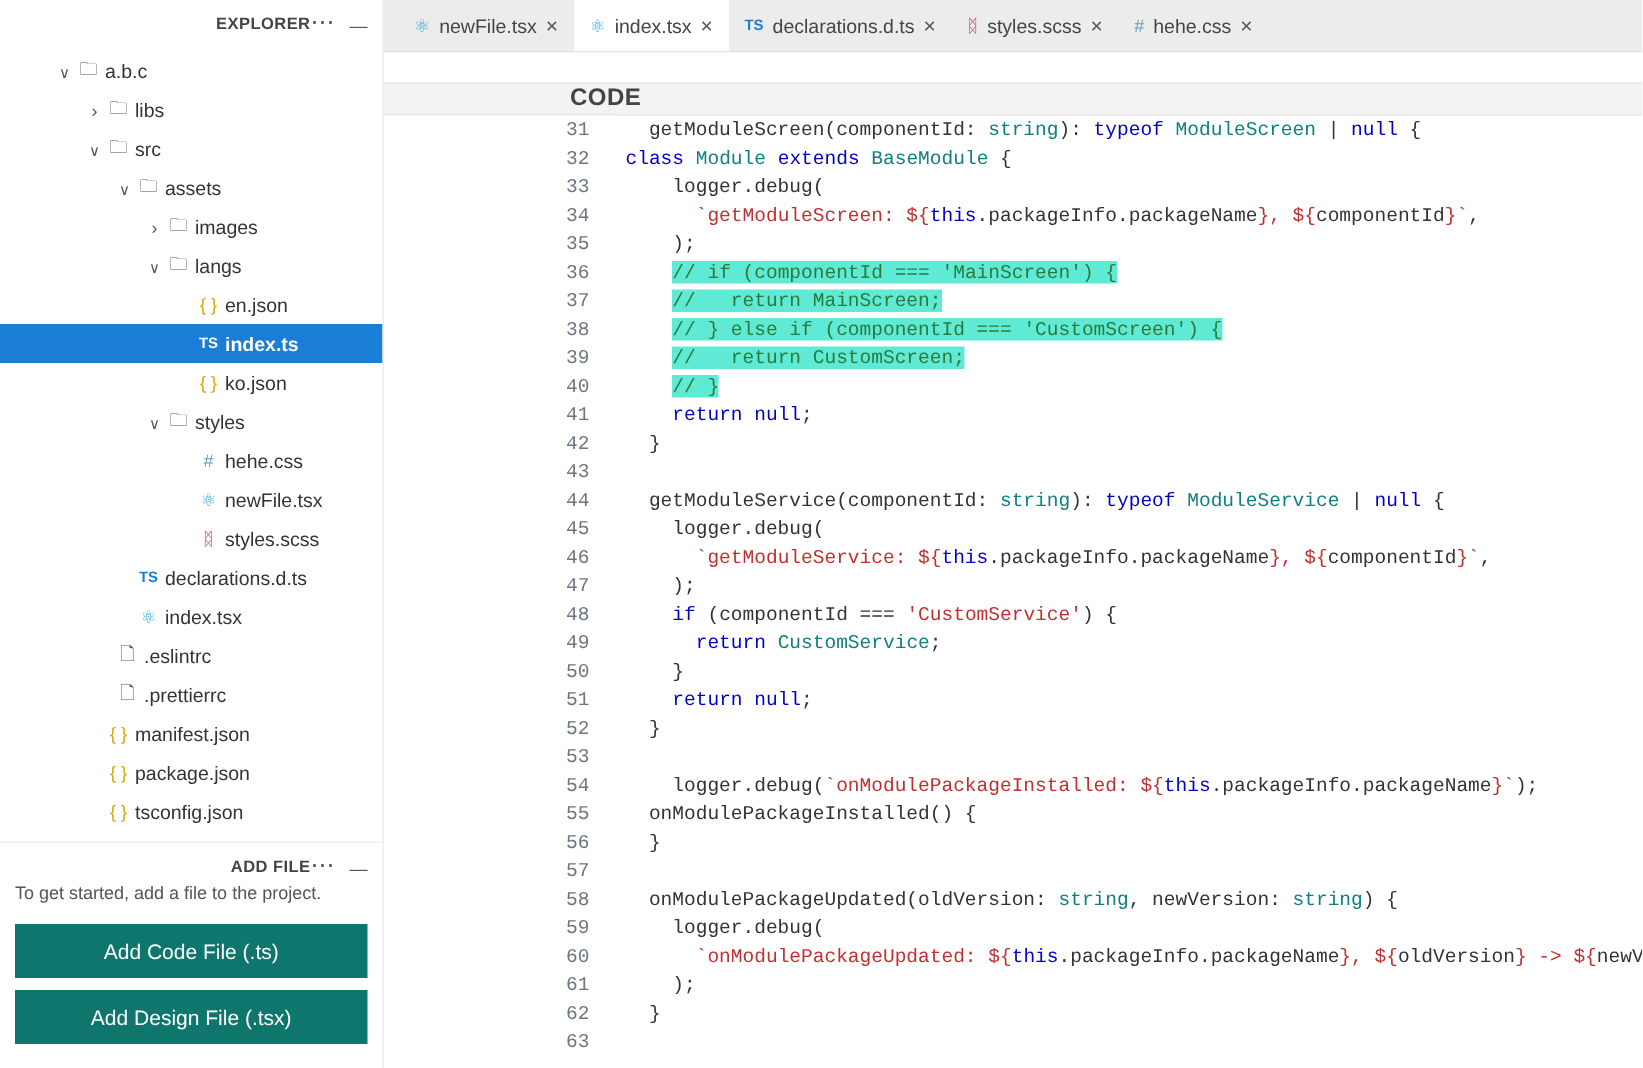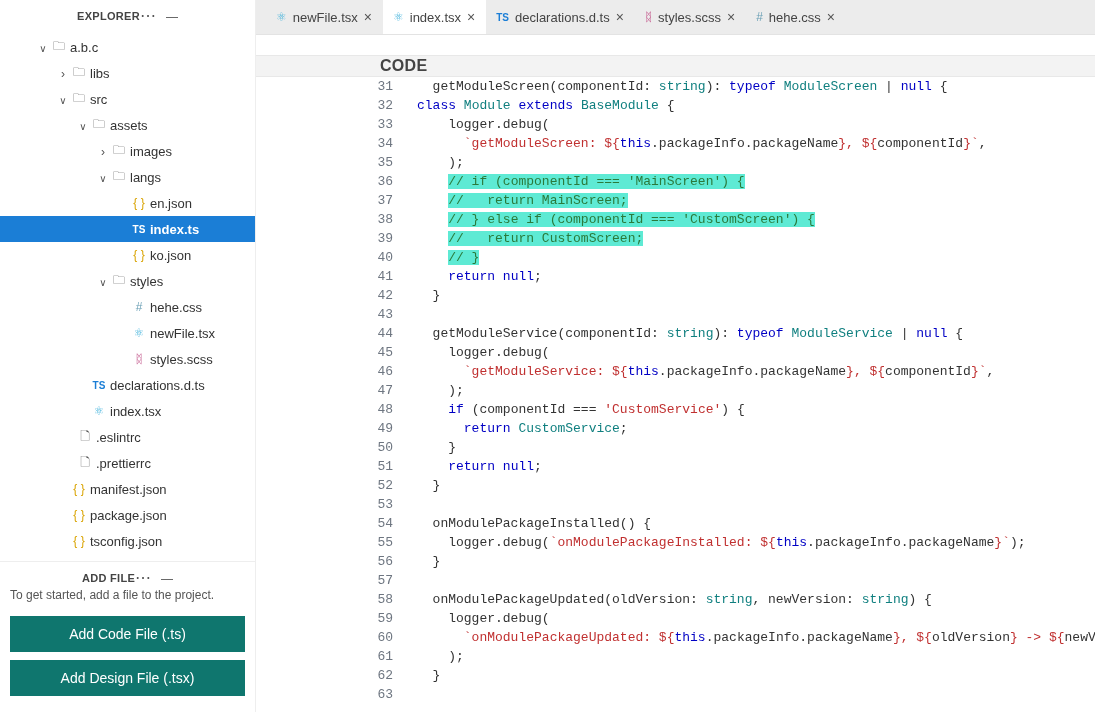--- a/index.html
+++ b/index.html
@@ -1,20 +1,20 @@
 <!DOCTYPE html>
 <html><head>
 <meta charset="utf-8">
 <style>
   * { box-sizing: border-box; margin: 0; padding: 0; }
   body { font-family: -apple-system, "Segoe UI", Arial, sans-serif; font-size: 13px; color: #333; background: #fff; width: 1095px; height: 712px; overflow: hidden; display: flex; }
   
   
   .sidebar { width: 256px; background: #fff; display: flex; flex-direction: column; border-right: 1px solid #eee; }
-  .panel-header { display: flex; align-items: center; justify-content: center; padding: 8px 10px 6px 10px; }
+  .panel-header { display: flex; align-items: center; justify-content: flex-end; padding: 8px 10px 6px 10px; }
   .panel-title { font-size: 11px; font-weight: 700; letter-spacing: .3px; color: #444; }
   .panel-actions { display: flex; gap: 10px; align-items: center; color: #555; }
   .dots::before { content: "\22EF"; font-size: 16px; line-height: 1; }
   .minimize::before { content: "\2014"; font-size: 12px; }
   
   .tree { flex: 1; overflow: auto; padding-top: 4px; }
   .node { display: flex; align-items: center; height: 26px; padding-right: 8px; cursor: default; white-space: nowrap; }
   .node.active { background: #1b7ed6; color: #fff; }
   .node.active .file-icon { color: #fff; }
   .twisty { width: 14px; text-align: center; color: #555; }
@@ -265,22 +265,22 @@
         <div class="line">&nbsp;&nbsp;getModuleService(componentId: <span class="tok-cls">string</span>): <span class="tok-kw">typeof</span> <span class="tok-cls">ModuleService</span> | <span class="tok-kw">null</span> {</div>
         <div class="line">&nbsp;&nbsp;&nbsp;&nbsp;logger.debug(</div>
         <div class="line">&nbsp;&nbsp;&nbsp;&nbsp;&nbsp;&nbsp;<span class="tok-str">`getModuleService: ${</span><span class="tok-kw">this</span>.packageInfo.packageName<span class="tok-str">}, ${</span>componentId<span class="tok-str">}`</span>,</div>
         <div class="line">&nbsp;&nbsp;&nbsp;&nbsp;);</div>
         <div class="line">&nbsp;&nbsp;&nbsp;&nbsp;<span class="tok-kw">if</span> (componentId === <span class="tok-str">'CustomService'</span>) {</div>
         <div class="line">&nbsp;&nbsp;&nbsp;&nbsp;&nbsp;&nbsp;<span class="tok-kw">return</span> <span class="tok-cls">CustomService</span>;</div>
         <div class="line">&nbsp;&nbsp;&nbsp;&nbsp;}</div>
         <div class="line">&nbsp;&nbsp;&nbsp;&nbsp;<span class="tok-kw">return</span> <span class="tok-kw">null</span>;</div>
         <div class="line">&nbsp;&nbsp;}</div>
         <div class="line"></div>
+        <div class="line">&nbsp;&nbsp;&nbsp;&nbsp;logger.debug(<span class="tok-str">`onModulePackageInstalled: ${</span><span class="tok-kw">this</span>.packageInfo.packageName<span class="tok-str">}`</span>);</div>
         <div class="line">&nbsp;&nbsp;onModulePackageInstalled() {</div>
-        <div class="line">&nbsp;&nbsp;&nbsp;&nbsp;logger.debug(<span class="tok-str">`onModulePackageInstalled: ${</span><span class="tok-kw">this</span>.packageInfo.packageName<span class="tok-str">}`</span>);</div>
         <div class="line">&nbsp;&nbsp;}</div>
         <div class="line"></div>
         <div class="line">&nbsp;&nbsp;onModulePackageUpdated(oldVersion: <span class="tok-cls">string</span>, newVersion: <span class="tok-cls">string</span>) {</div>
         <div class="line">&nbsp;&nbsp;&nbsp;&nbsp;logger.debug(</div>
         <div class="line">&nbsp;&nbsp;&nbsp;&nbsp;&nbsp;&nbsp;<span class="tok-str">`onModulePackageUpdated: ${</span><span class="tok-kw">this</span>.packageInfo.packageName<span class="tok-str">}, ${</span>oldVersion<span class="tok-str">} -&gt; ${</span>newVersion,</div>
         <div class="line">&nbsp;&nbsp;&nbsp;&nbsp;);</div>
         <div class="line">&nbsp;&nbsp;}</div>
         <div class="line"></div>
       </div>
   </div>

